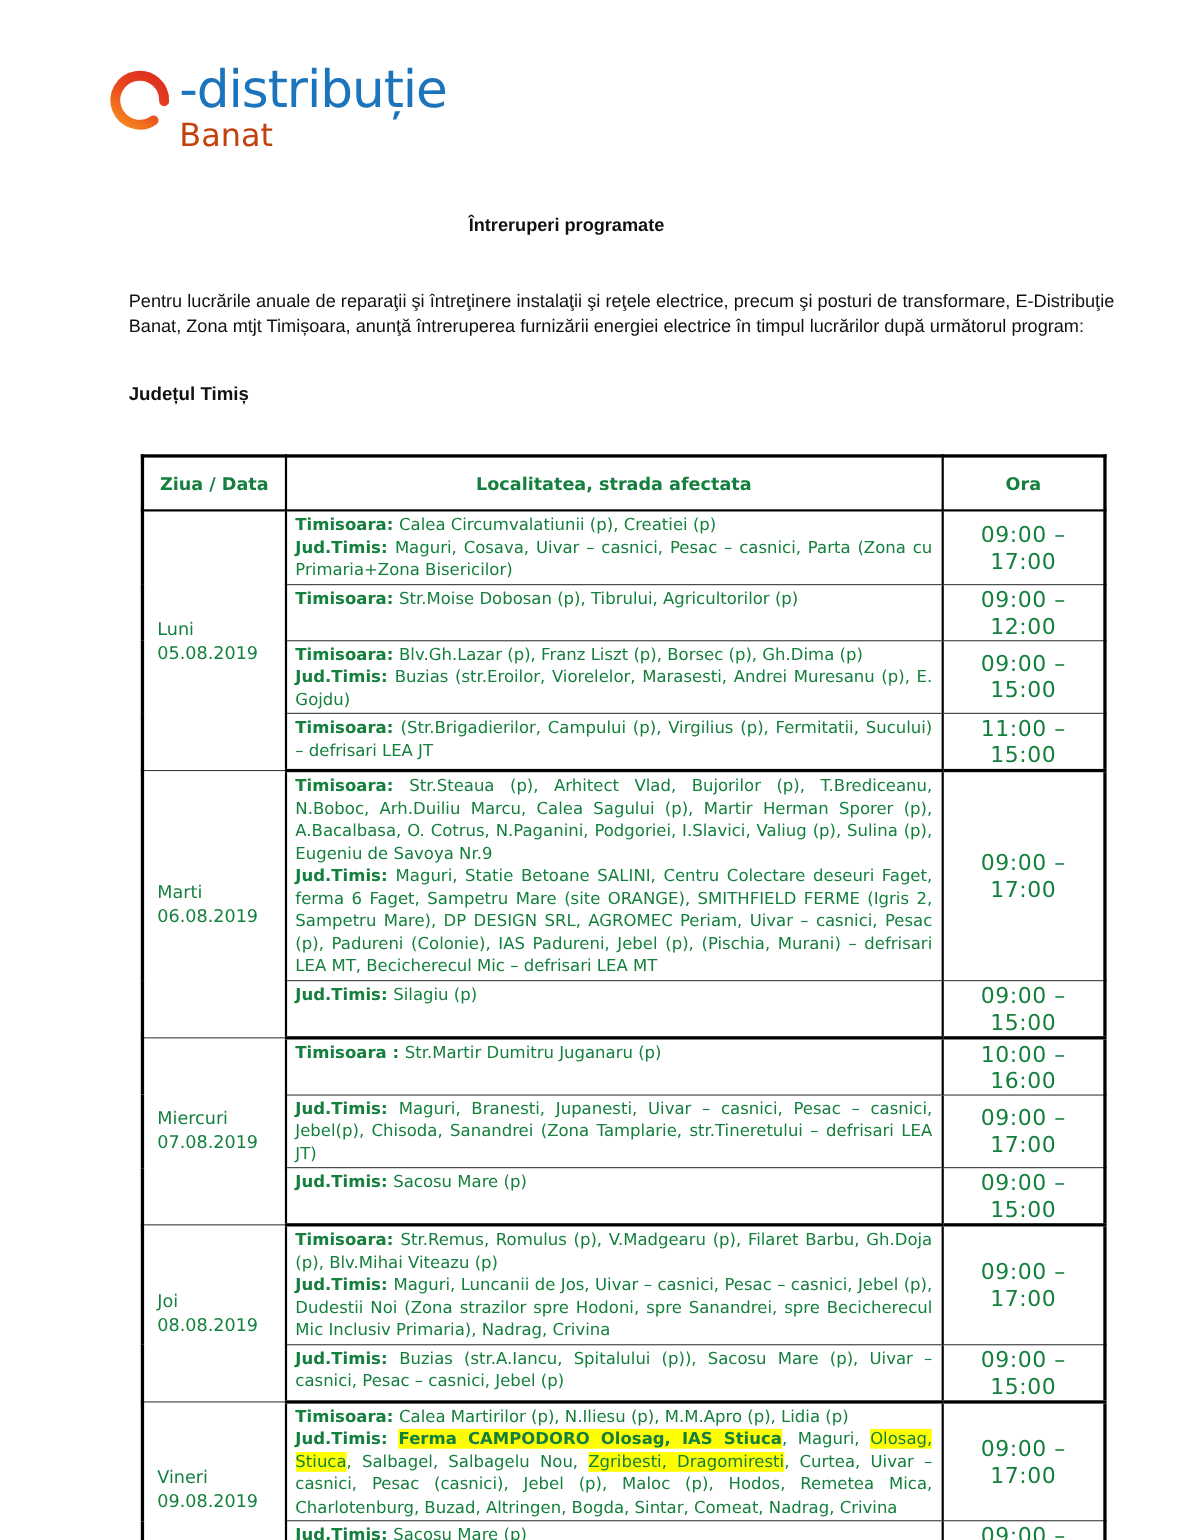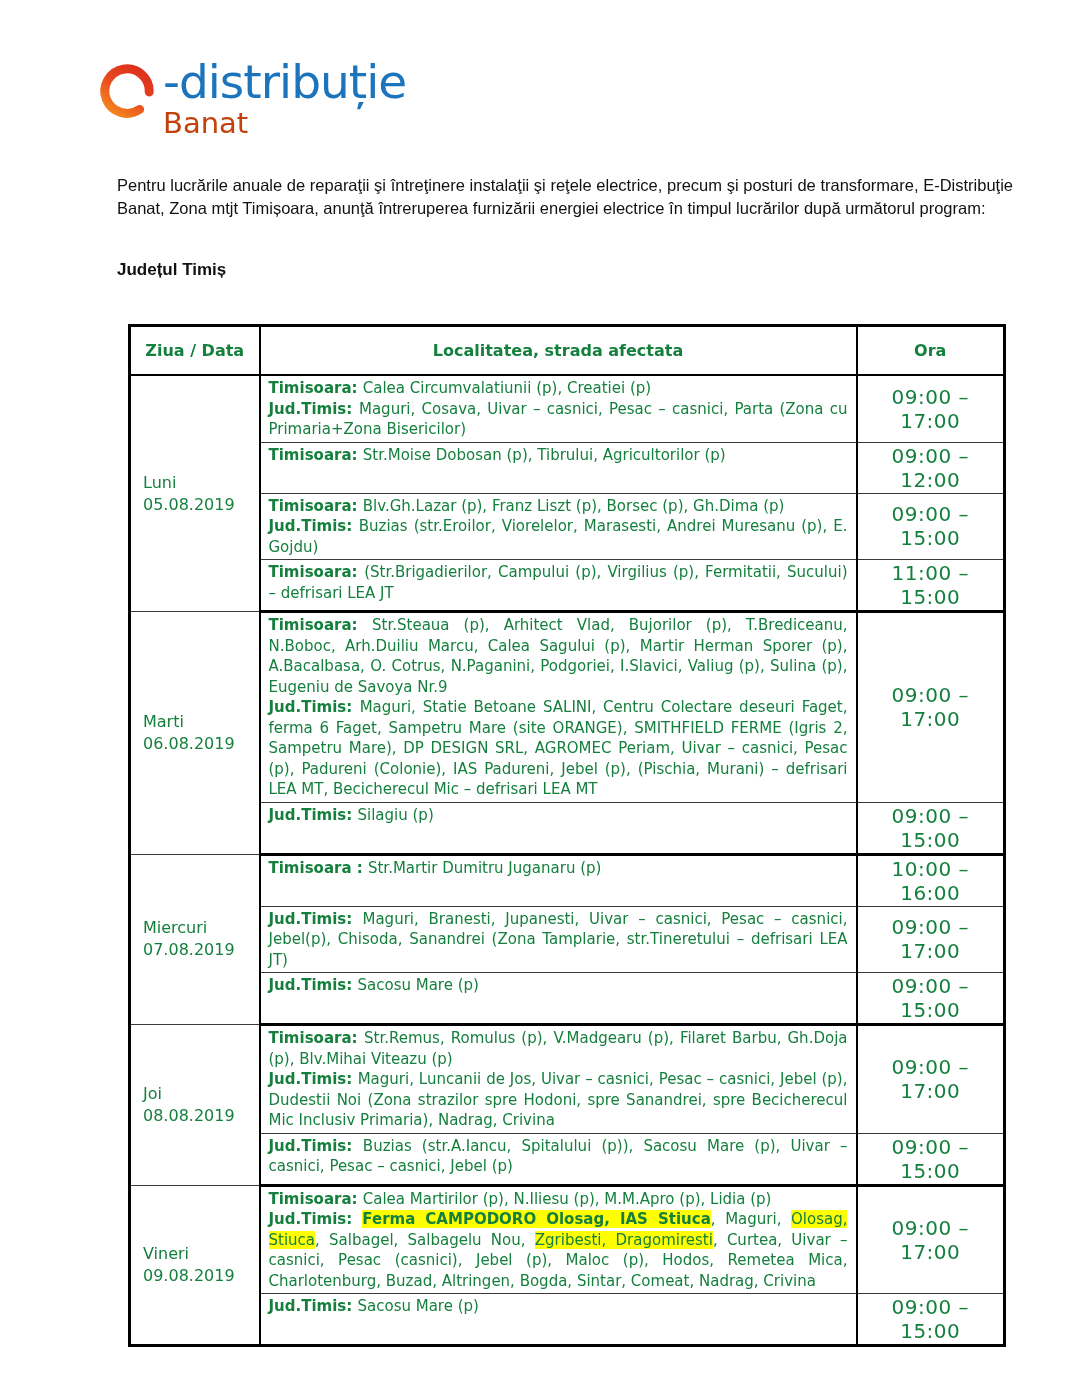--- a/index.html
+++ b/index.html
@@ -26,21 +26,21 @@
     font-size: 29px; color: #c2410c; text-align: left;
     margin-top: -4px; padding-right: 6px; line-height: 34px;
   }
 
   
   .doc-title {
     margin-top: 56px; padding-right: 100px;
     text-align: center; font-weight: bold; font-size: 16.5px;
   }
   .intro {
-    margin-top: 34px;
+    margin-top: 48px;
     font-size: 16.5px; line-height: 23px; text-align: justify;
   }
   .county { margin-top: 40px; font-weight: bold; font-size: 17px; }
 
   
   table.sched {
     border-collapse: collapse;
     table-layout: fixed;
     width: 875px;
     margin: 44px 0 0 11px;
@@ -85,20 +85,21 @@
       </defs>
       <path d="M 87 50 A 37 37 0 1 0 71 79" fill="none" stroke="url(#eg)" stroke-width="15" stroke-linecap="round"></path>
       <path d="M 17 50 L 87 50" fill="none" stroke="url(#eg)" stroke-width="15" stroke-linecap="round"></path>
     </svg>
     <span class="logo-textcol">
       <div class="logo-brand">-distribuție</div>
       <div class="logo-sub">Banat</div>
     </span>
   </div>
 
+  <div class="doc-title">Întreruperi programate</div>
 
   <p class="intro">Pentru lucrările anuale de reparaţii şi întreţinere instalaţii şi reţele electrice, precum şi posturi de transformare, E-Distribuţie Banat, Zona mtjt Timișoara, anunţă întreruperea furnizării energiei electrice în timpul lucrărilor după următorul program:</p>
 
   <div class="county">Județul Timiș</div>
 
   <table class="sched">
     <colgroup>
       <col class="c-day">
         <col class="c-loc">
         <col class="c-ora">

